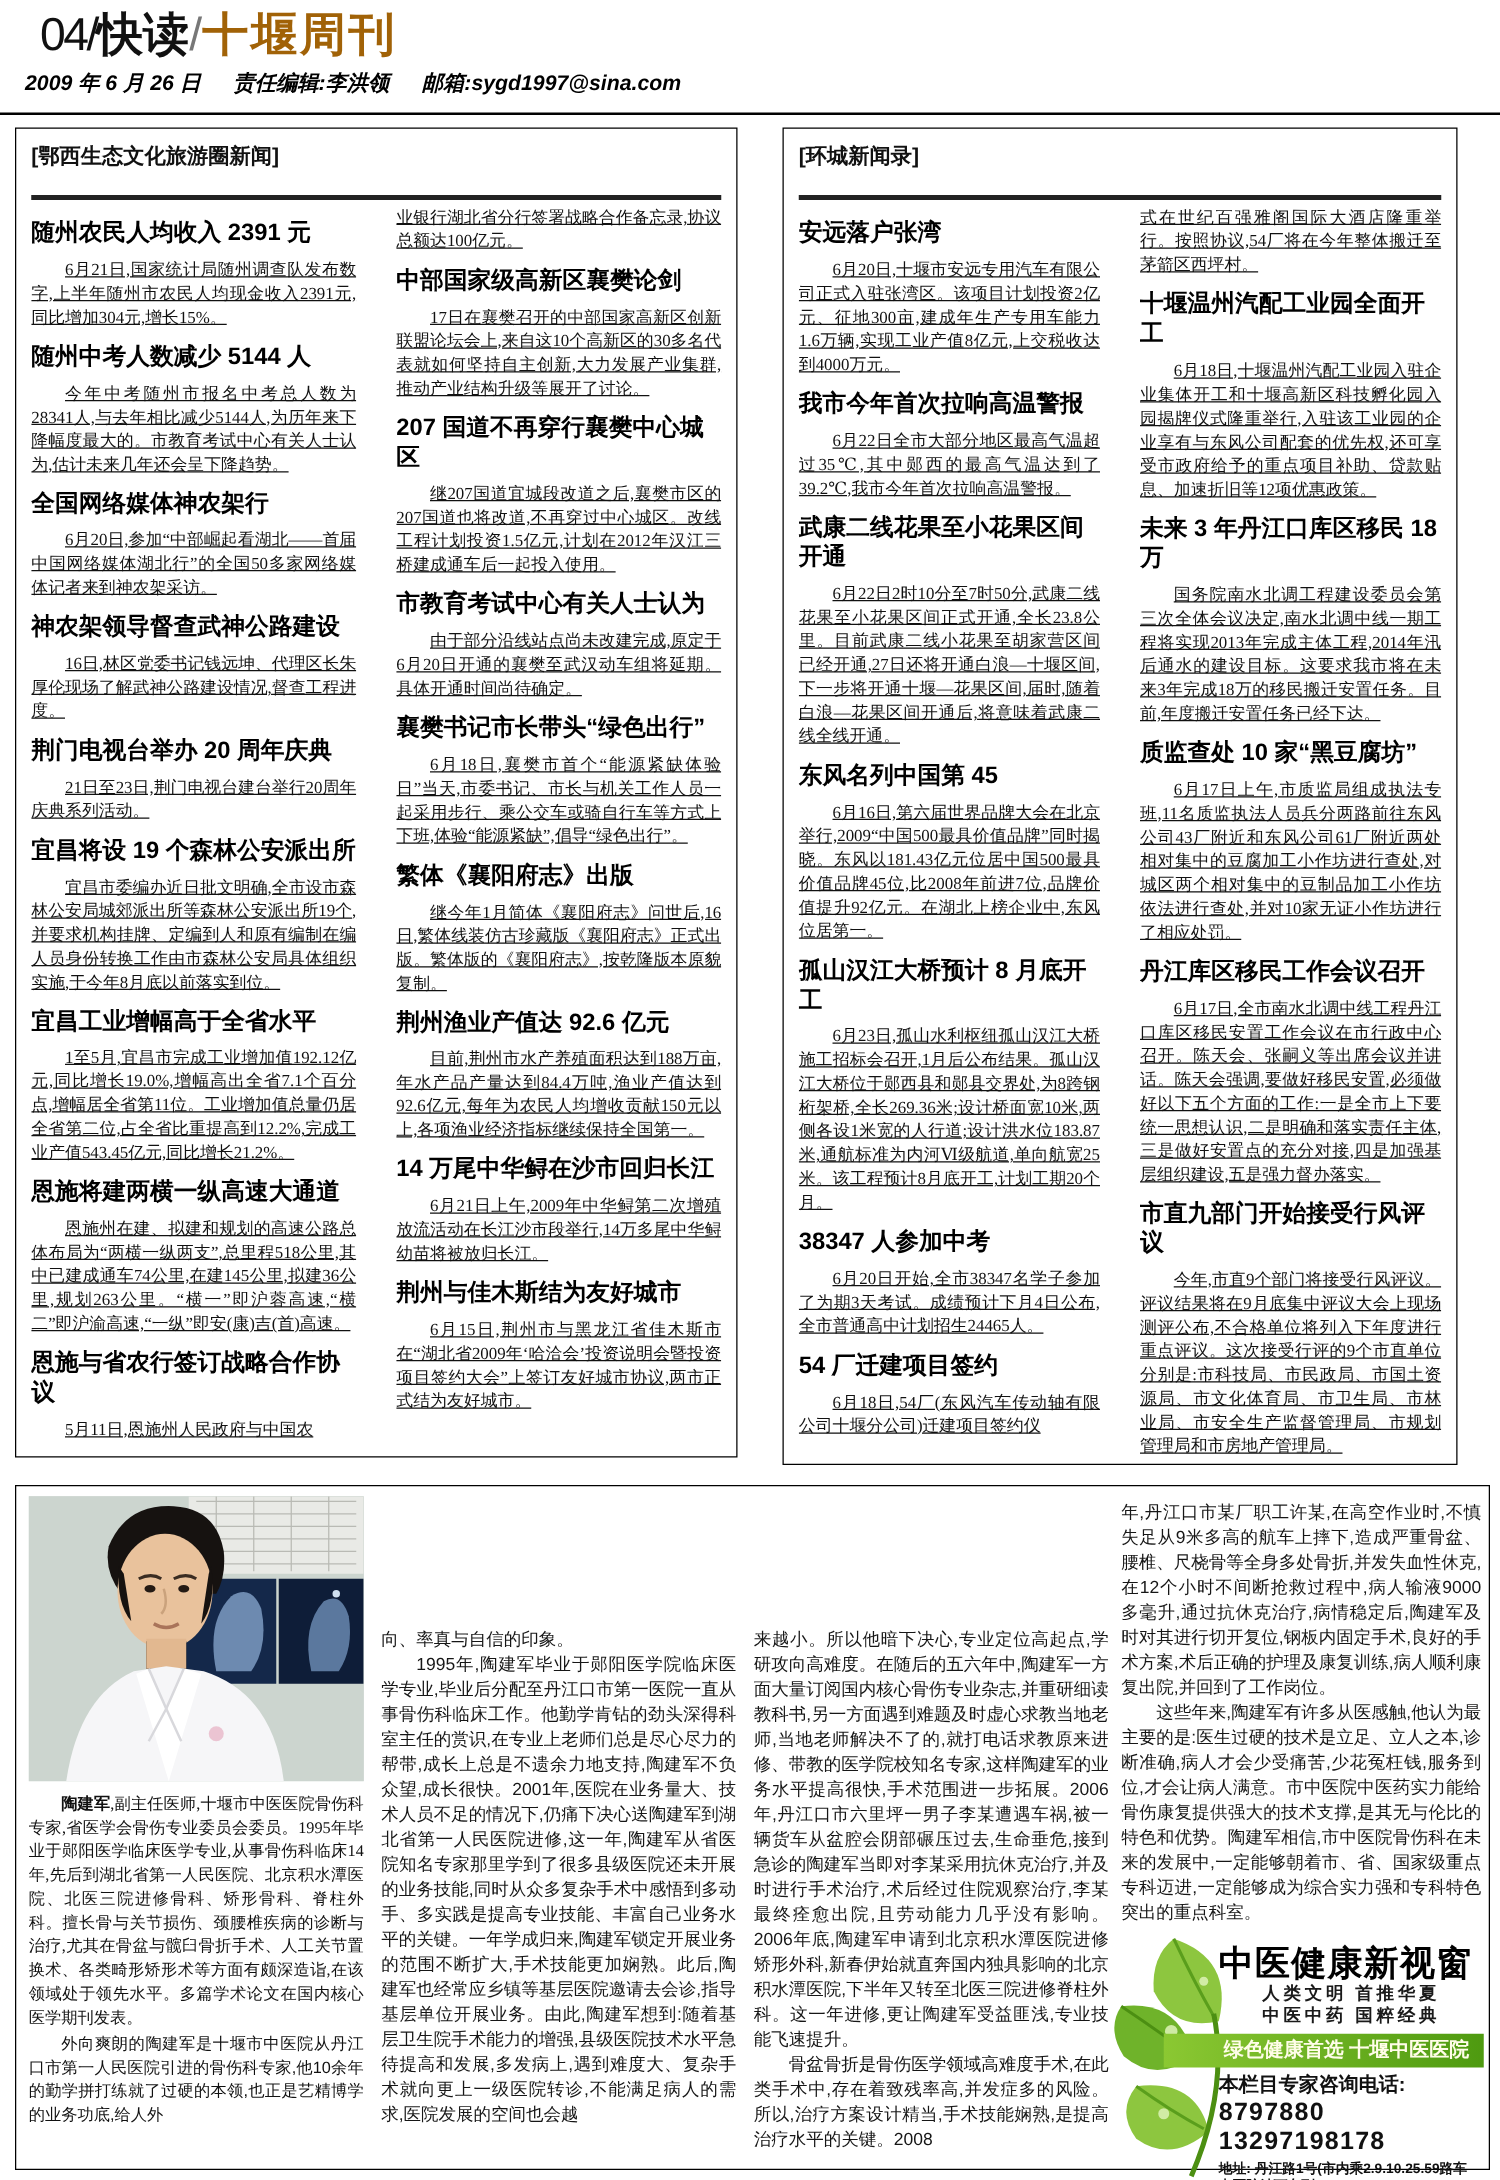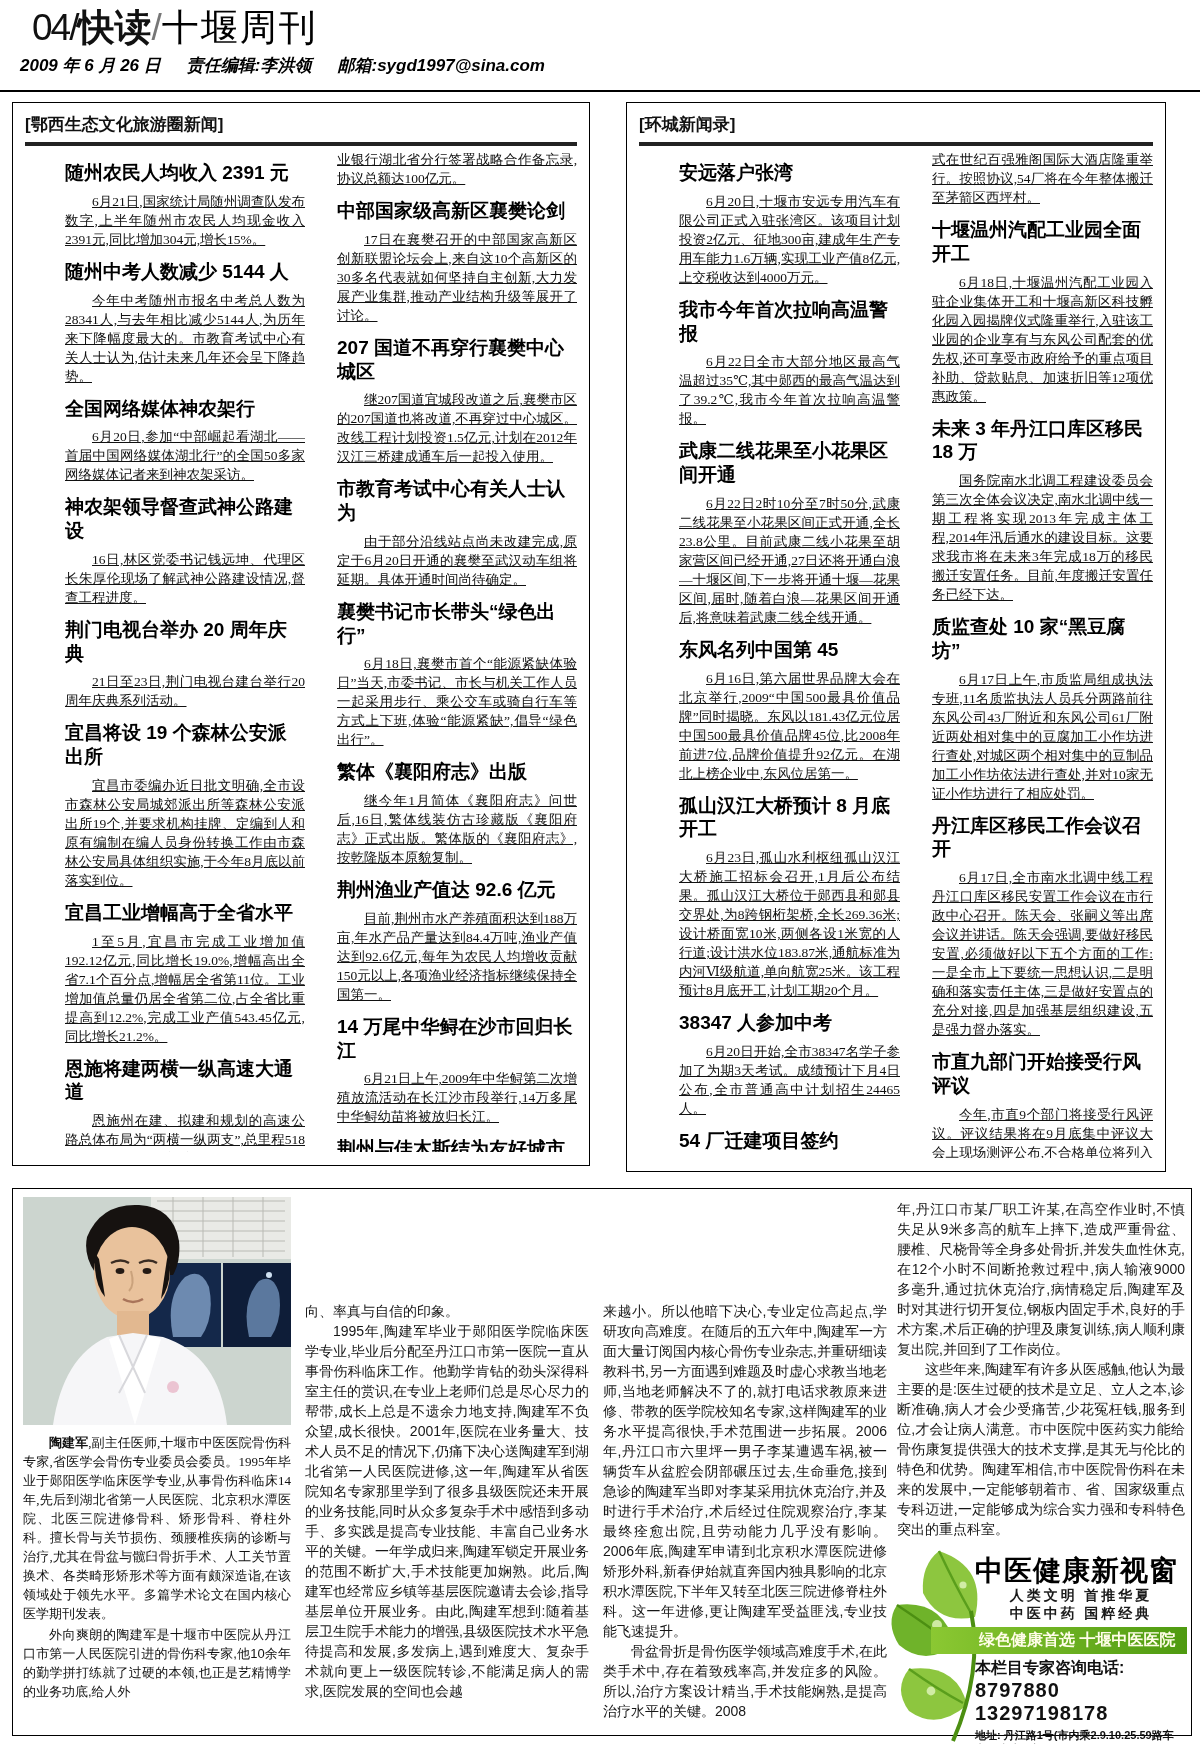--- a/index.html
+++ b/index.html
@@ -7,32 +7,32 @@
     width:1200px;height:1744px;position:relative;background:#ffffff;
     font-family:"Liberation Serif","DejaVu Serif",serif;color:#111;
     overflow:hidden;
   }
   
   .masthead{position:absolute;left:20px;top:8px;}
   .mast-line1{font-size:37px;line-height:40px;white-space:nowrap;}
   .mast-pageno{font-family:Liberation Sans, sans-serif;font-weight:400;letter-spacing:-2px;margin-left:12px;}
   .mast-section{font-family:"Liberation Sans",sans-serif;font-weight:900;}
   .mast-divider{font-family:"Liberation Sans",sans-serif;font-weight:300;color:#777;}
-  .mast-paper{font-family:"Liberation Serif",serif;font-weight:400;color:#000000;letter-spacing:2px;}
+  .mast-paper{font-family:"Liberation Serif",serif;font-weight:700;color:#a16207;letter-spacing:2px;}
   .mast-line2{margin-top:6px;font-family:"Liberation Sans",sans-serif;font-weight:700;font-style:italic;font-size:17px;color:#000;}
   .mast-line2 span{margin-right:26px;}
   .top-rule{position:absolute;left:0;top:90px;width:1200px;height:2px;background:#000;}
 
   
   .news-box{position:absolute;border:1px solid #000;background:#fff;box-sizing:border-box;padding:10px 12px;}
   .box-left{left:12px;top:102px;width:578px;height:1064px;}
   .box-right{left:626px;top:102px;width:540px;height:1070px;}
   .box-header{font-family:"Liberation Sans",sans-serif;font-weight:700;font-size:17px;
-    border-bottom:4px solid #222;padding-bottom:6px;margin-bottom:4px;}
-  .box-cols{display:flex;gap:32px;height:calc(100% - 40px);margin-left:40px;}
+    border-bottom:4px solid #222;padding-bottom:20px;margin-bottom:4px;}
+  .box-cols{display:flex;gap:32px;height:calc(100% - 40px);}
   .col{flex:1;overflow:hidden;}
   .article{margin:0;}
   .article .headline{font-family:"Liberation Sans",sans-serif;font-weight:700;font-size:19px;
     line-height:1.25;margin:11px 0 7px 0;color:#000;}
   .article p{margin:0;font-size:13.5px;line-height:19px;text-indent:2em;text-align:justify;color:#111;text-decoration:underline;}
   .article p.no-indent{text-indent:0;}
 
   
   .feature-box{position:absolute;left:12px;top:1188px;width:1180px;height:548px;border:1px solid #000;box-sizing:border-box;background:#fff;}
   .feature-title{position:absolute;left:278px;top:4px;width:612px;text-align:center;

